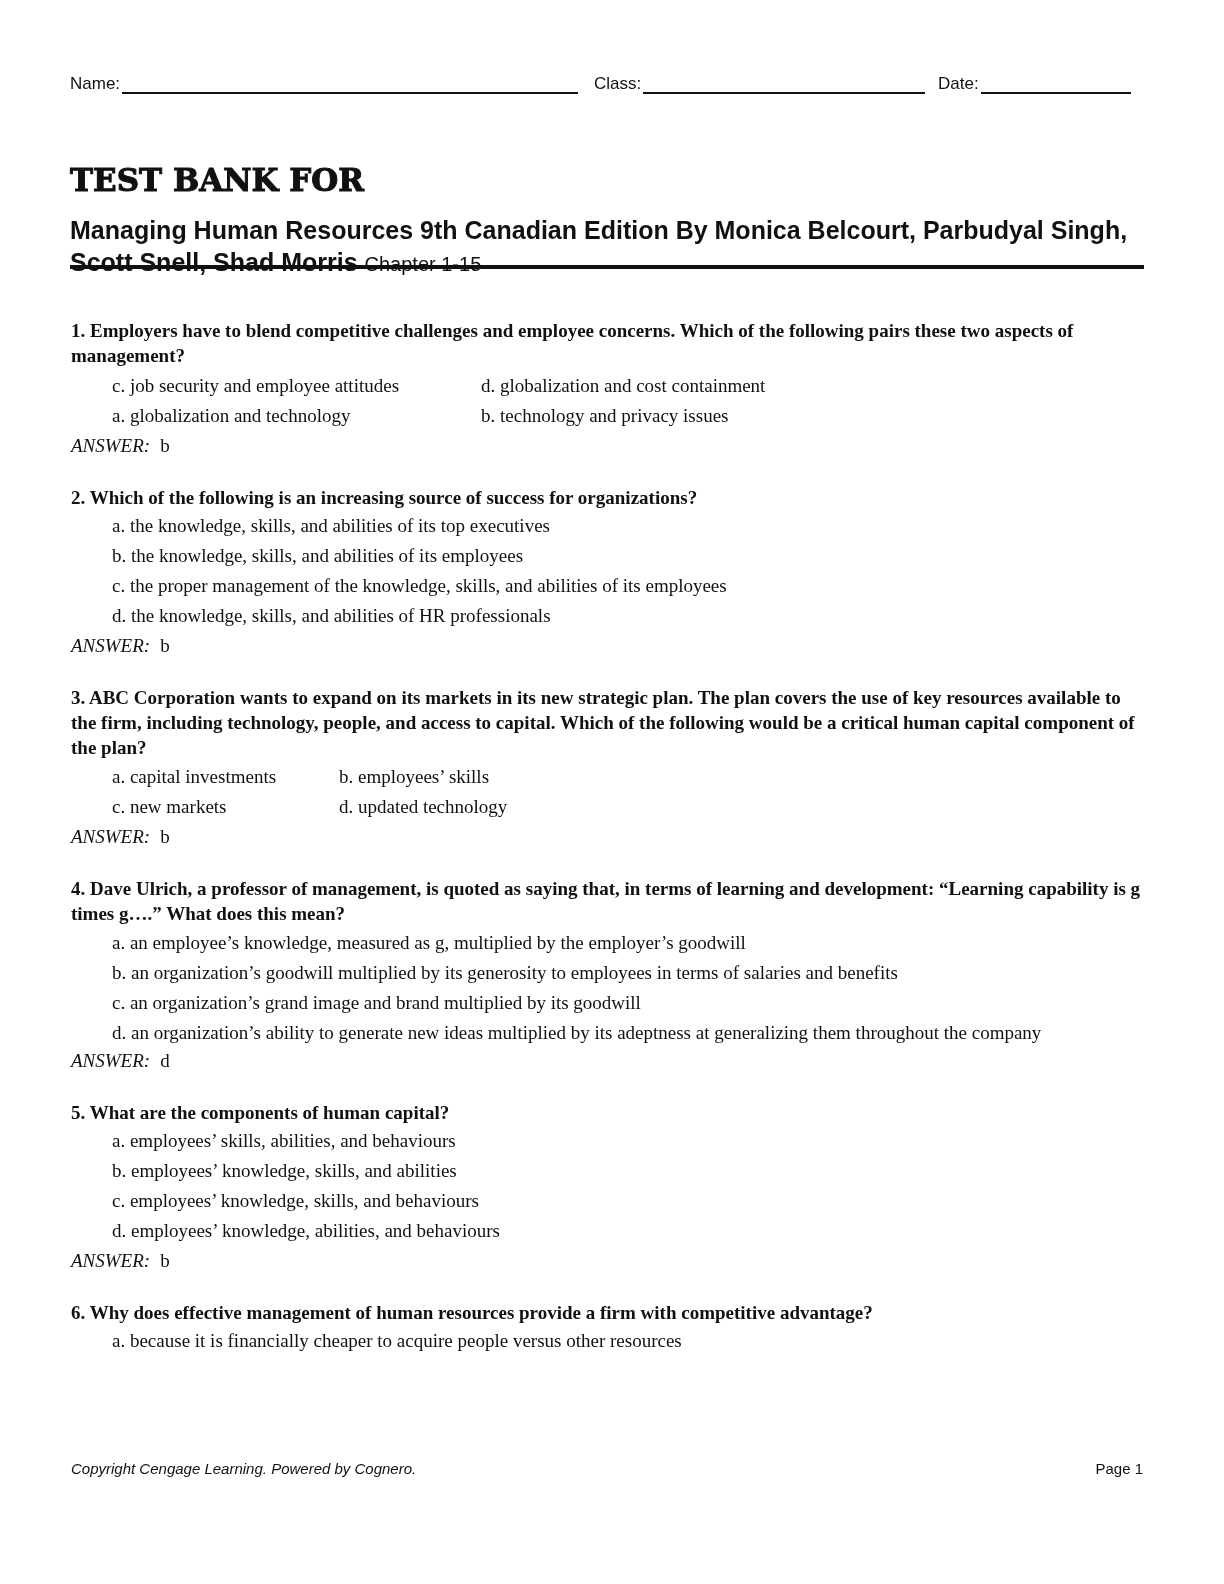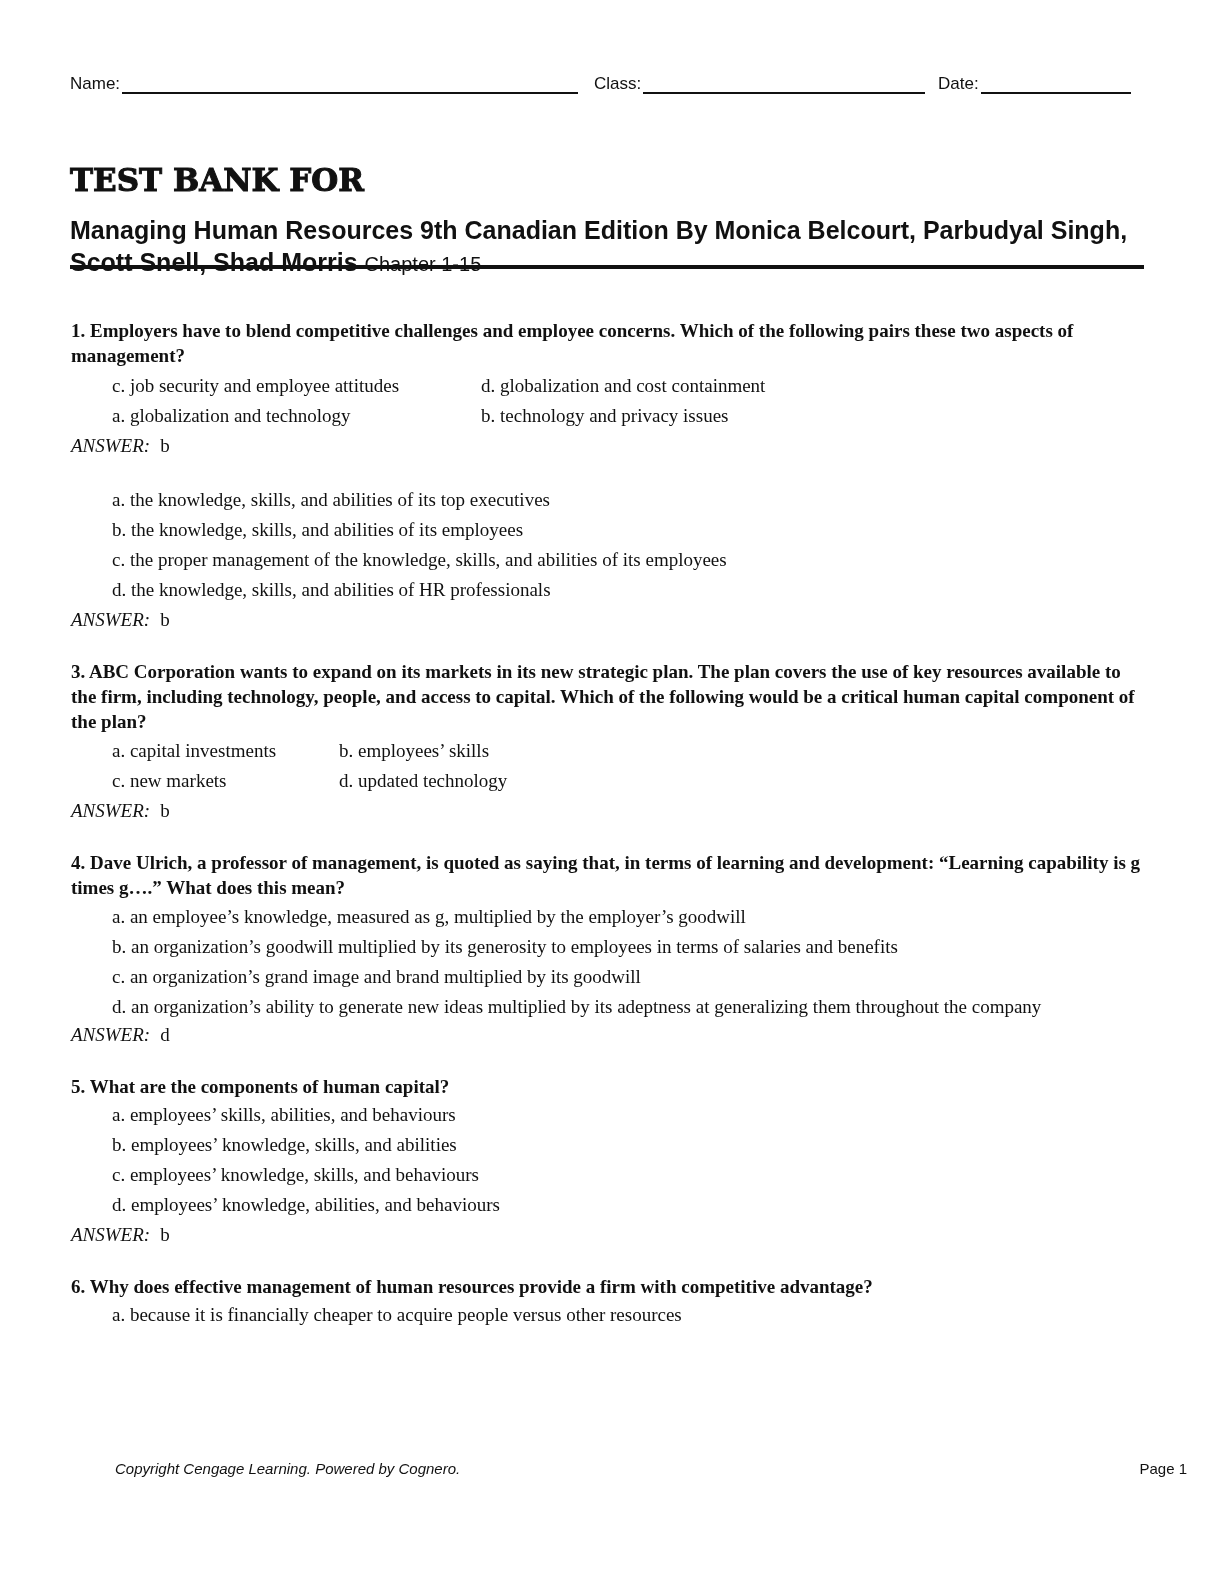--- a/index.html
+++ b/index.html
@@ -23,21 +23,21 @@
   .q { margin-bottom: 24px; }
   .q-stem { line-height: 25px; font-weight: bold; }
   .opts { padding-left: 41px; }
   .opt-row { line-height: 30px; height: 30px; display: flex; }
   .opt { line-height: 30px; }
   .opt.wrap { line-height: 26px; padding-left: 21px; text-indent: -21px; height: auto; margin: 2px 0 0 0; }
   .answer { line-height: 30px; }
   .answer .akey { font-style: italic; }
   .answer .aval { margin-left: 10px; }
 
-  .footer { position: absolute; top: 1460px; left: 71px; width: 1072px; font-size: 15px; margin-left: 44px; }
+  .footer { position: absolute; top: 1460px; left: 71px; width: 1072px; font-size: 15px; }
   .footer .copy { font-style: italic; }
   .footer .page { position: absolute; right: 0; top: 0; text-align: right; }
 </style>
 </head>
 <body>
 
 <div class="header-row sans">
   <div class="hfield" style="left:524px;">
     <span class="lbl">Class:</span>
     <span class="line" style="width:282px;"></span>
@@ -72,20 +72,21 @@
       </div>
       <div class="opt-row">
         <span class="opt" style="width:369px;">a. globalization and technology</span>
         <span class="opt">b. technology and privacy issues</span>
       </div>
     </div>
     <div class="answer"><span class="akey">ANSWER:</span><span class="aval">b</span></div>
   </div>
 
   <div class="q">
+    <div class="q-stem"><span>2.</span> <span>Which of the following is an increasing source of success for organizations?</span></div>
     <div class="opts" style="margin-top:1px;">
       <div class="opt-row">
           <span class="opt">a. the knowledge, skills, and abilities of its top executives</span>
         </div>
       <div class="opt-row">
           <span class="opt">b. the knowledge, skills, and abilities of its employees</span>
         </div>
       <div class="opt-row">
           <span class="opt">c. the proper management of the knowledge, skills, and abilities of its employees</span>
         </div>

